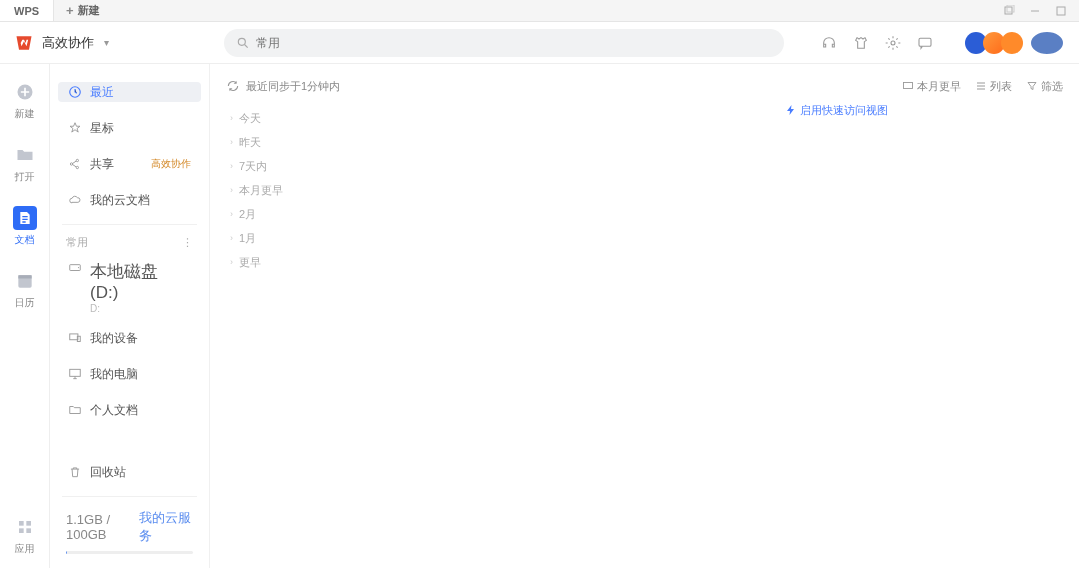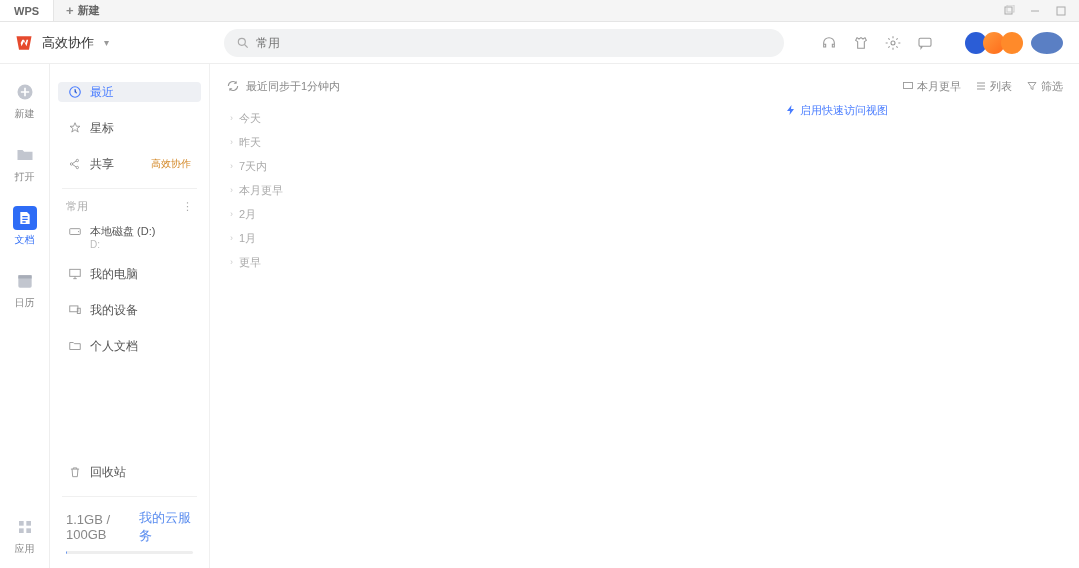--- a/index.html
+++ b/index.html
@@ -47,21 +47,21 @@
 .side-item { height: 20px; display: flex; align-items: center; gap: 8px; padding: 0 10px; border-radius: 4px; cursor: pointer; color: #555; font-size: 12px; margin: 8px 4px; }
 .side-item.active { background: #eef0f4; color: #4a7dff; }
 .side-item .si-icon { width: 14px; height: 14px; flex-shrink: 0; }
 .side-item.active .si-icon { color: #4a7dff; }
 .side-item .badge { margin-left: auto; font-size: 10px; color: #d48a2a; }
 .side-sep { height: 1px; background: #f0f0f0; margin: 6px 8px; }
 .side-group { padding: 4px 12px; font-size: 11px; color: #aaa; display: flex; align-items: center; }
 .side-group .more { margin-left: auto; cursor: pointer; }
 .side-loc { padding: 4px 10px; display: flex; align-items: flex-start; gap: 8px; cursor: pointer; margin: 2px 4px; }
 .side-loc .loc-text { display: flex; flex-direction: column; }
-.side-loc .loc-title { font-size: 11px; color: #555; }
+.side-loc .loc-title { font-size: 17px; color: #555; }
 .side-loc .loc-sub { font-size: 10px; color: #bbb; }
 .side-spacer { flex: 1; }
 .storage { padding: 6px 12px; font-size: 13px; color: #888; display: flex; align-items: center; }
 .storage .cloud-link { margin-left: auto; color: #5b8def; cursor: pointer; }
 .storage-bar { height: 3px; background: #eee; margin: 0 12px 8px; border-radius: 2px; overflow: hidden; }
 .storage-fill { height: 100%; background: #5b8def; width: 1.1%; }
 
 .main { flex: 1; display: flex; flex-direction: column; padding: 10px 16px; }
 .main-head { display: flex; align-items: center; height: 24px; font-size: 11px; }
 .sync { display: flex; align-items: center; gap: 6px; color: #888; }
@@ -216,48 +216,54 @@
     <div class="side-item">
       <svg class="si-icon" viewBox="0 0 24 24">
           <circle cx="6" cy="12" r="2" fill="none" stroke="#999" stroke-width="1.6"></circle>
           <circle cx="16" cy="6" r="2" fill="none" stroke="#999" stroke-width="1.6"></circle>
           <circle cx="16" cy="18" r="2" fill="none" stroke="#999" stroke-width="1.6"></circle>
           <path stroke="#999" stroke-width="1.6" d="M8 11l6-4M8 13l6 4"></path>
         </svg>
       <span>共享</span>
       <span class="badge">高效协作</span>
     </div>
+    <div class="side-item">
+      <svg class="si-icon" viewBox="0 0 24 24">
+          <path fill="none" stroke="#999" stroke-width="1.6" d="M7 17a4 4 0 010-8 5 5 0 019-1 4 4 0 011 8H7z"></path>
+        </svg>
+      <span>我的云文档</span>
+    </div>
     <div class="side-sep"></div>
     <div class="side-group">
       <span>常用</span>
       <span class="more">⋮</span>
     </div>
     <div class="side-loc">
       <svg class="si-icon" width="14" height="14" viewBox="0 0 24 24">
           <rect x="3" y="8" width="18" height="10" rx="1" fill="none" stroke="#999" stroke-width="1.6"></rect>
           <circle cx="18" cy="13" r="1" fill="#999"></circle>
         </svg>
       <div class="loc-text">
         <span class="loc-title">本地磁盘 (D:)</span>
         <span class="loc-sub">D:</span>
       </div>
     </div>
     <div class="side-item">
       <svg class="si-icon" viewBox="0 0 24 24">
+          <rect x="3" y="5" width="14" height="10" fill="none" stroke="#999" stroke-width="1.6"></rect>
+          <rect x="16" y="9" width="5" height="9" fill="none" stroke="#999" stroke-width="1.6"></rect>
+        </svg>
+      <span>我的设备</span>
+    </div>
+    <div class="side-item">
+      <svg class="si-icon" viewBox="0 0 24 24">
           <rect x="3" y="4" width="18" height="12" fill="none" stroke="#999" stroke-width="1.6"></rect>
           <path stroke="#999" stroke-width="1.6" d="M9 20h6M12 16v4"></path>
         </svg>
       <span>我的电脑</span>
-    </div>
-    <div class="side-item">
-      <svg class="si-icon" viewBox="0 0 24 24">
-          <rect x="3" y="5" width="14" height="10" fill="none" stroke="#999" stroke-width="1.6"></rect>
-          <rect x="16" y="9" width="5" height="9" fill="none" stroke="#999" stroke-width="1.6"></rect>
-        </svg>
-      <span>我的设备</span>
     </div>
     <div class="side-item">
       <svg class="si-icon" viewBox="0 0 24 24">
           <path fill="none" stroke="#999" stroke-width="1.6" d="M3 6h6l2 2h10v10H3z"></path>
         </svg>
       <span>个人文档</span>
     </div>
     <div class="side-spacer"></div>
     <div class="side-item">
       <svg class="si-icon" viewBox="0 0 24 24">

